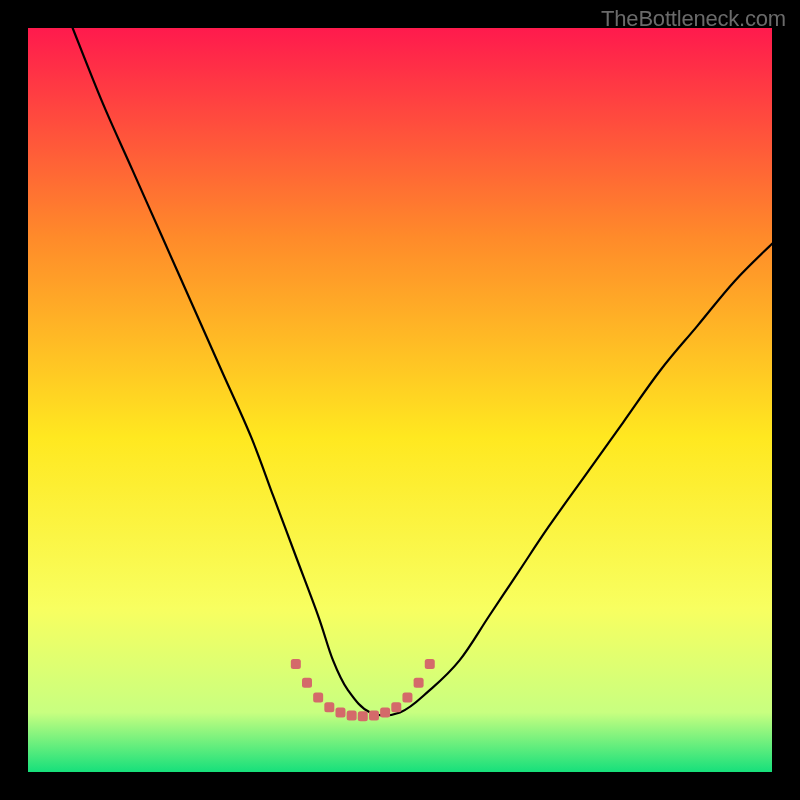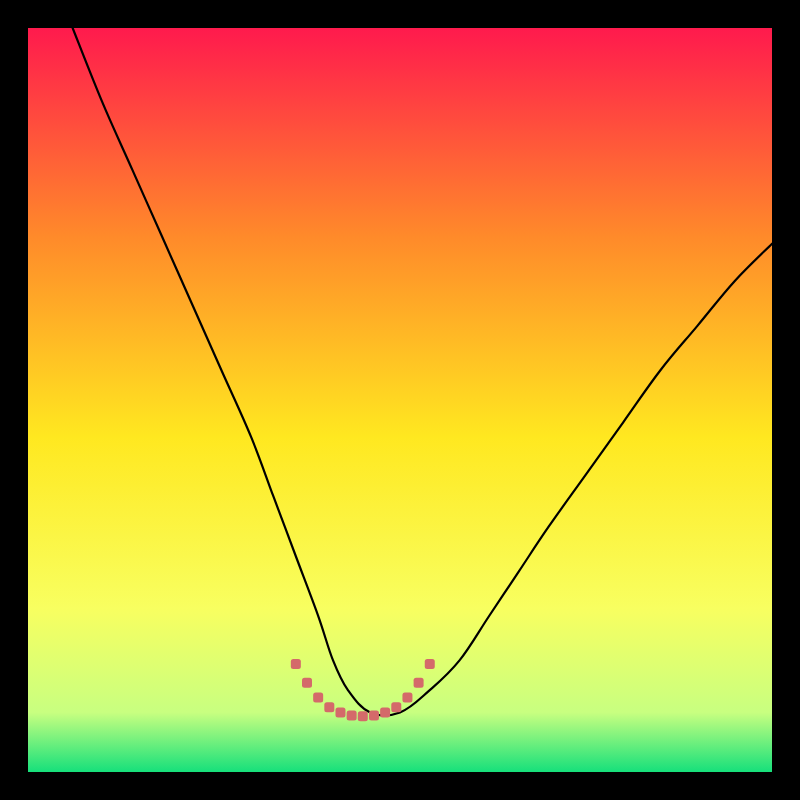--- a/index.html
+++ b/index.html
@@ -37,20 +37,21 @@
     letter-spacing: -0.2px;
     z-index: 50;
     user-select: none;
   }
   svg { display: block; }
 </style>
 </head>
 <body>
 
 <div class="frame">
+  <div class="watermark">TheBottleneck.com</div>
 
   <div class="plot-area">
     <svg id="chart-svg" width="744" height="744" viewBox="0 0 744 744" preserveAspectRatio="none">
       <defs>
         <linearGradient id="bg-grad" x1="0" y1="0" x2="0" y2="1">
           <stop id="g0" offset="0%" stop-color="#ff1a4d"></stop>
           <stop id="g1" offset="28%" stop-color="#ff8a2a"></stop>
           <stop id="g2" offset="55%" stop-color="#ffe820"></stop>
           <stop id="g3" offset="78%" stop-color="#f8ff60"></stop>
           <stop id="g4" offset="92%" stop-color="#c8ff80"></stop>

